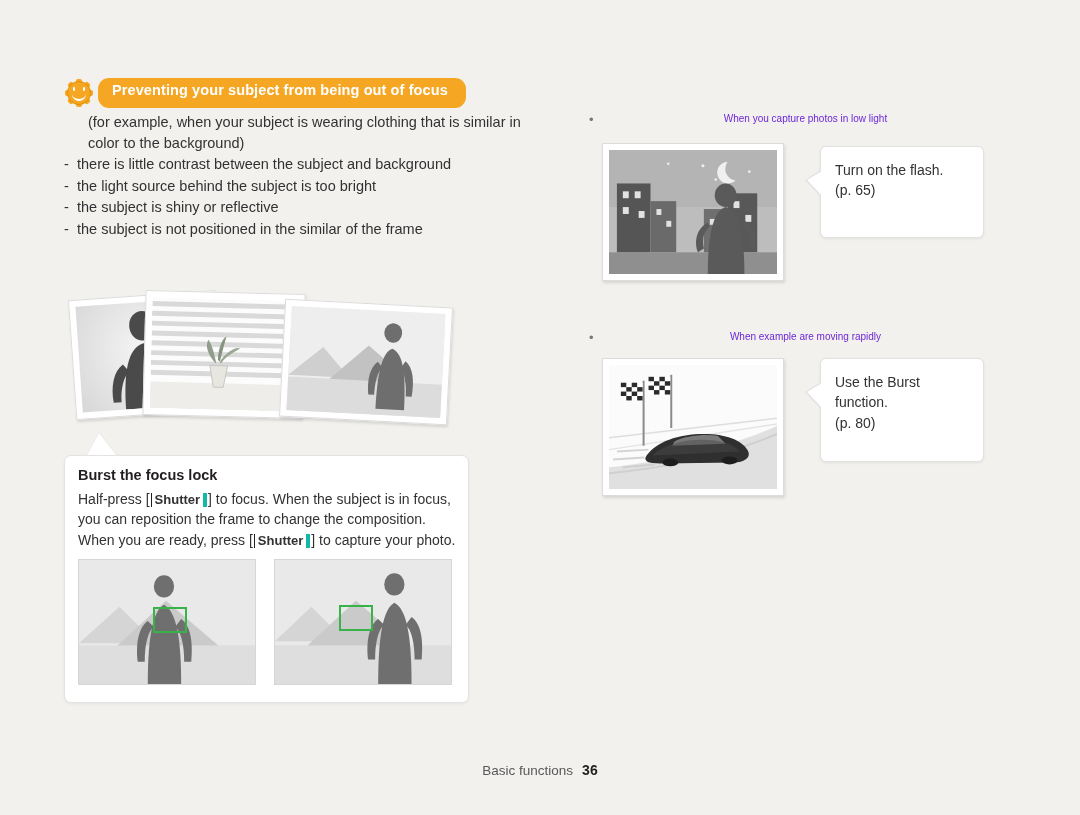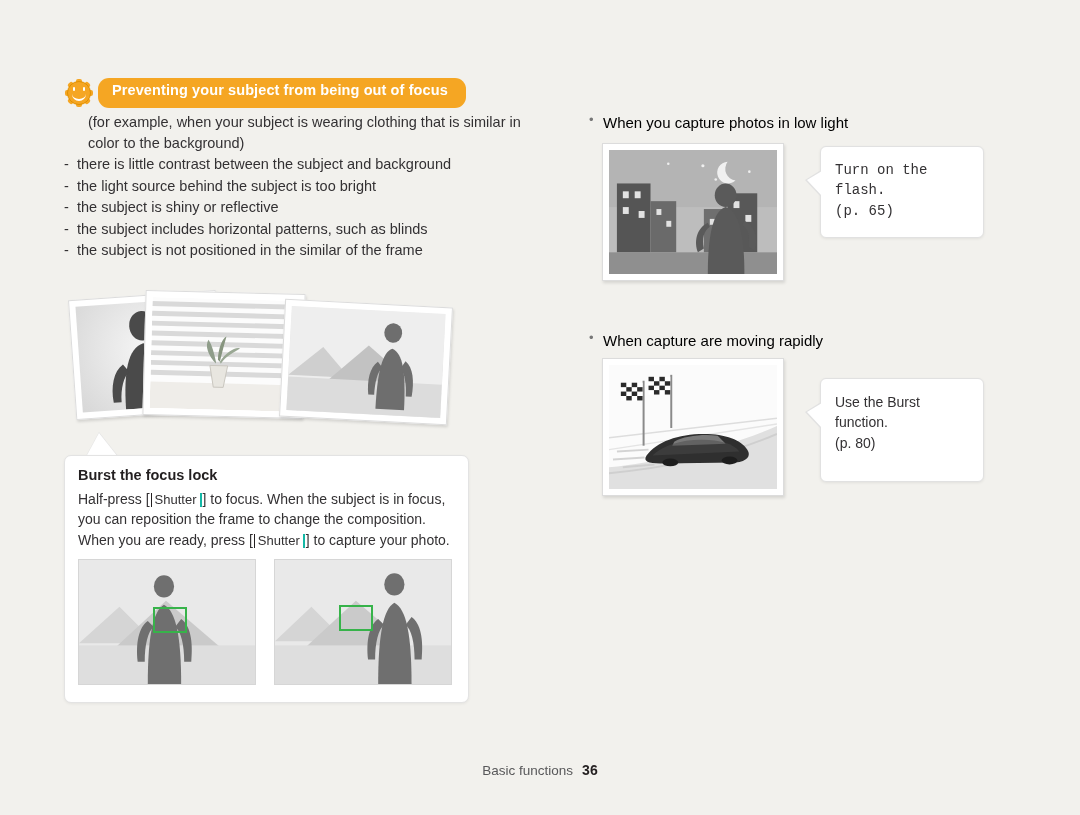--- a/index.html
+++ b/index.html
@@ -184,24 +184,24 @@
     position: absolute;
     left: 13px;
     top: 33px;
     width: 380px;
     font-size: 14px;
     color: #333133;
     line-height: 1.45;
   }
   .kbd {
     display: inline-block;
-    font-weight: normal;
+    font-weight: bold;
     font-size: 13px;
     border-left: 1px solid #231f20;
-    border-right: 2px solid #14b8a6;
+    border-right: 4px solid #14b8a6;
     padding: 0 3px;
     margin: 0 1px;
     line-height: 1.1;
   }
   .focus-shot {
     position: absolute;
     top: 103px;
     width: 176px;
     height: 124px;
     background: #e8e8e8;
@@ -218,25 +218,26 @@
   }
 
   
   .right-col {
     position: absolute;
     left: 588px;
     top: 112px;
     width: 420px;
   }
   .bullet-line {
-    font-size: 15px;
-    color: #000000;
+    font-size: 10px;
+    color: #6d28d9;
     position: relative;
     padding-left: 15px;
     line-height: 1.4;
+    text-align: center;
   }
   .bullet-line:before {
     content: "\2022";
     position: absolute;
     left: 1px;
     top: -1px;
     color: #777;
     font-size: 13px;
   }
   .scene {
@@ -326,21 +327,20 @@
 </div>
 
 <div class="left-col" data-name="left-column">
   <ul class="dashlist" data-name="difficulty-list">
     <li data-name="list-item-continuation" style="padding-left:24px;">
       <span data-name="list-item-label">(for example, when your subject is wearing clothing that is similar in color to the background)</span>
     </li>
     <li data-name="list-item"><span data-name="list-item-label">there is little contrast between the subject and background</span></li>
     <li data-name="list-item"><span data-name="list-item-label">the light source behind the subject is too bright</span></li>
     <li data-name="list-item"><span data-name="list-item-label">the subject is shiny or reflective</span></li>
-    <li data-name="list-item"><span data-name="list-item-label">the subject includes horizontal patterns, such as blinds</span></li>
     <li data-name="list-item"><span data-name="list-item-label">the subject is not positioned in the similar of the frame</span></li>
   </ul>
 </div>
 
 <style>
   ul.dashlist li[data-name="list-item-continuation"]:before { content: ""; }
 </style>
 
 <div class="photo-stack" data-name="example-photo-stack">
 
@@ -473,29 +473,29 @@
       <g fill="#5a5a5a">
         <ellipse cx="118" cy="46" rx="11" ry="12"></ellipse>
         <path d="M100 126 C100 84 106 62 118 58 C131 62 137 84 137 126 Z"></path>
         <path d="M100 74 C88 80 86 94 90 104 L96 100 C94 90 96 82 102 78 Z"></path>
         <path d="M137 72 C149 78 151 92 147 102 L141 98 C143 88 141 80 135 76 Z"></path>
       </g>
     </svg>
   </div>
 </div>
 
-<div class="callout" data-name="low-light-callout" style="left:820px; top:146px; height:92px;font-family:Liberation Mono, monospace;">
+<div class="callout" data-name="low-light-callout" style="left:820px; top:146px; height:92px;">
   <div class="tail-b"></div>
   <div class="tail"></div>
   <div data-name="low-light-callout-line1">Turn on the flash.</div>
   <div data-name="low-light-callout-line2">(p. 65)</div>
 </div>
 
 <div class="right-col" data-name="right-column-2" style="top:330px;">
-  <div class="bullet-line" data-name="moving-subjects-caption">When capture are moving rapidly</div>
+  <div class="bullet-line" data-name="moving-subjects-caption">When example are moving rapidly</div>
 </div>
 
 <div class="scene" data-name="moving-subject-scene-image" style="left:602px; top:358px;">
   <div class="inner" style="background:#ffffff;">
     <svg width="100%" height="100%" viewBox="0 0 170 126" preserveAspectRatio="none" data-name="racing-car-icon">
       <rect x="0" y="0" width="170" height="126" fill="#fbfbfb"></rect>
 
       <path d="M0 126 L0 104 C50 98 110 88 170 62 L170 126 Z" fill="#e0e0e0"></path>
       <path d="M0 110 C60 104 120 92 170 70" stroke="#cfcfcf" stroke-width="2" fill="none"></path>
 
@@ -543,21 +543,21 @@
 
       <g stroke="#cdcdcd" stroke-width="2" fill="none" opacity="0.85">
         <path d="M8 88 L40 86"></path>
         <path d="M4 96 L36 94"></path>
         <path d="M14 104 L46 101"></path>
       </g>
     </svg>
   </div>
 </div>
 
-<div class="callout" data-name="burst-callout" style="left:820px; top:378px; height:104px;">
+<div class="callout" data-name="burst-callout" style="left:820px; top:358px; height:104px;">
   <div class="tail-b"></div>
   <div class="tail"></div>
   <div data-name="burst-callout-line1">Use the Burst function.</div>
   <div data-name="burst-callout-line2">(p. 80)</div>
 </div>
 
 <div class="footer" data-name="page-footer">
   <span data-name="footer-section-label">Basic functions</span><span class="pg" data-name="footer-page-number">36</span>
 </div>
 

